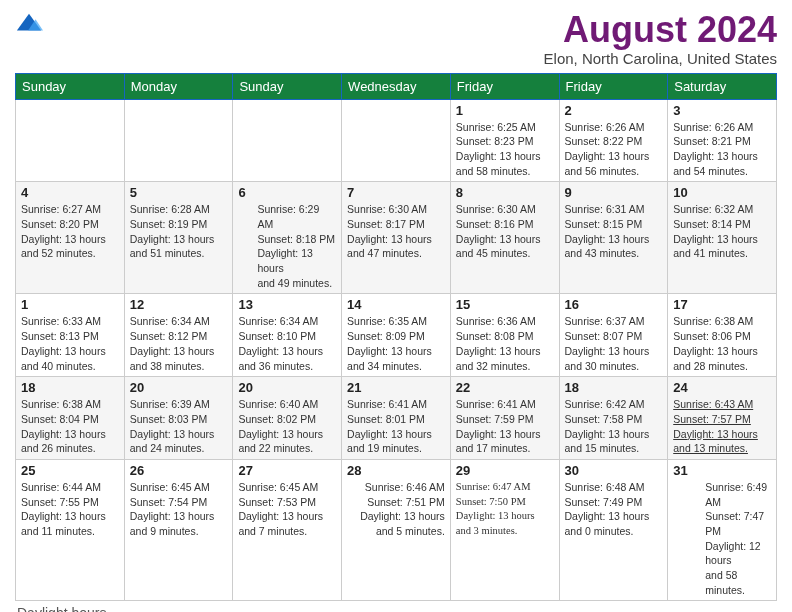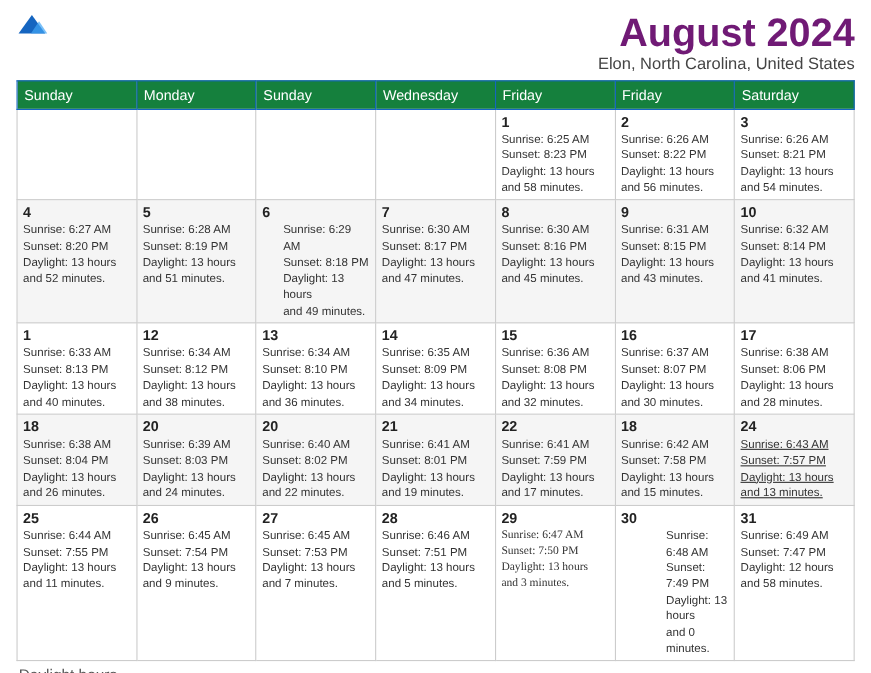--- a/index.html
+++ b/index.html
@@ -324,42 +324,42 @@
           </td>
           <td>
             <span class="day-num">27</span>
             <div class="day-info" style="white-space: pre-line;">Sunrise: 6:45 AM
 Sunset: 7:53 PM
 Daylight: 13 hours
 and 7 minutes.</div>
           </td>
           <td>
             <span class="day-num">28</span>
-            <div class="day-info" style="white-space: pre-line;">Sunrise: 6:46 AM
+            <div class="day-info" style="white-space: pre-line; text-align: right;">Sunrise: 6:46 AM
 Sunset: 7:51 PM
 Daylight: 13 hours
 and 5 minutes.</div>
           </td>
           <td>
             <span class="day-num">29</span>
             <div class="day-info" style="white-space: pre-line; font-family: Liberation Serif, serif;">Sunrise: 6:47 AM
 Sunset: 7:50 PM
 Daylight: 13 hours
 and 3 minutes.</div>
           </td>
           <td>
             <span class="day-num">30</span>
-            <div class="day-info" style="white-space: pre-line; margin-left: 41px;">Sunrise: 6:48 AM
+            <div class="day-info" style="white-space: pre-line;">Sunrise: 6:48 AM
 Sunset: 7:49 PM
 Daylight: 13 hours
 and 0 minutes.</div>
           </td>
           <td>
             <span class="day-num">31</span>
-            <div class="day-info" style="white-space: pre-line;">Sunrise: 6:49 AM
+            <div class="day-info" style="white-space: pre-line; margin-left: 32px;">Sunrise: 6:49 AM
 Sunset: 7:47 PM
 Daylight: 12 hours
 and 58 minutes.</div>
           </td>
         </tr>
       </tbody>
   </table>
 
   <div class="footer-note">Daylight hours</div>
 </div>

